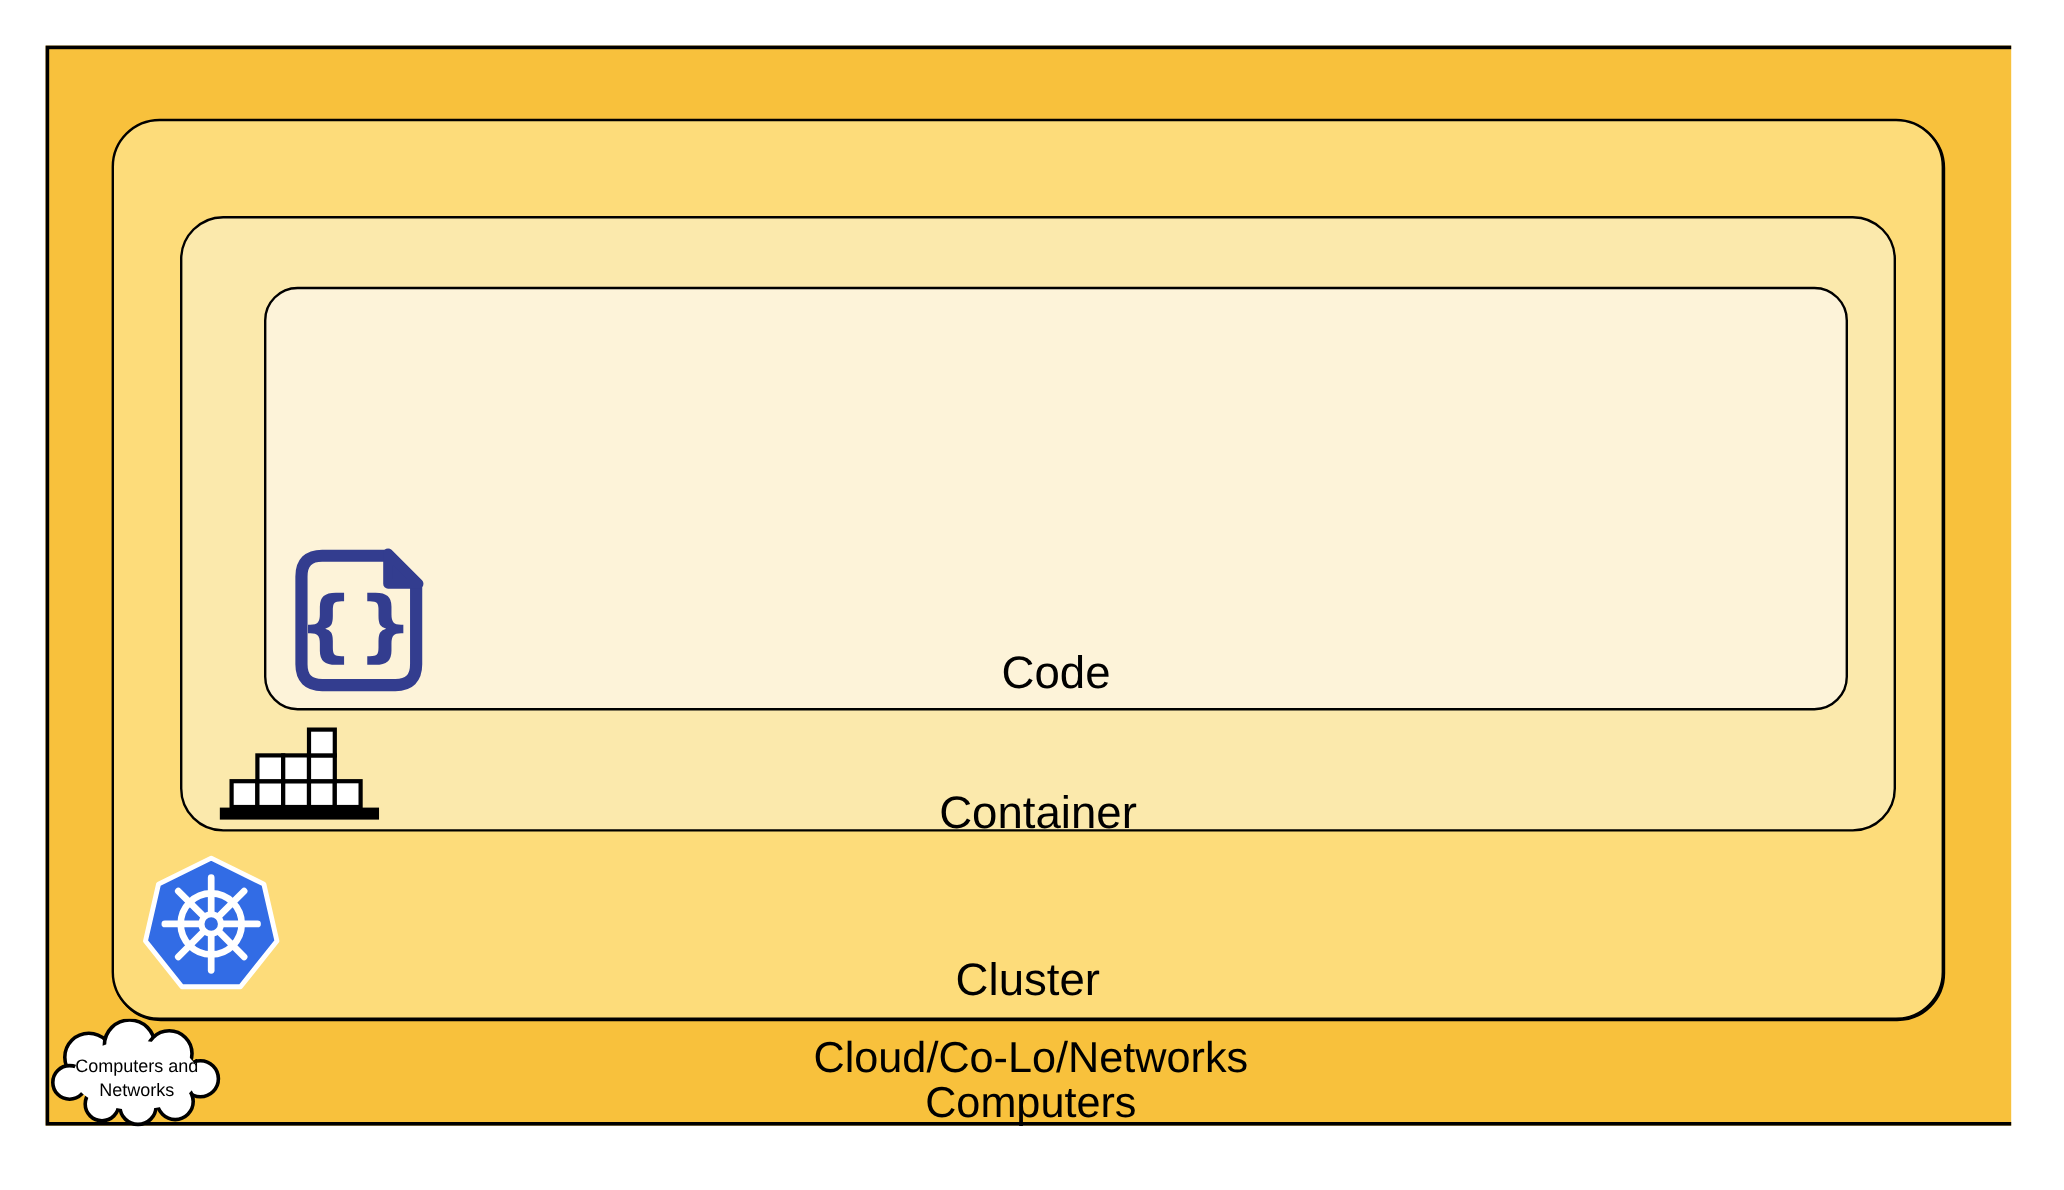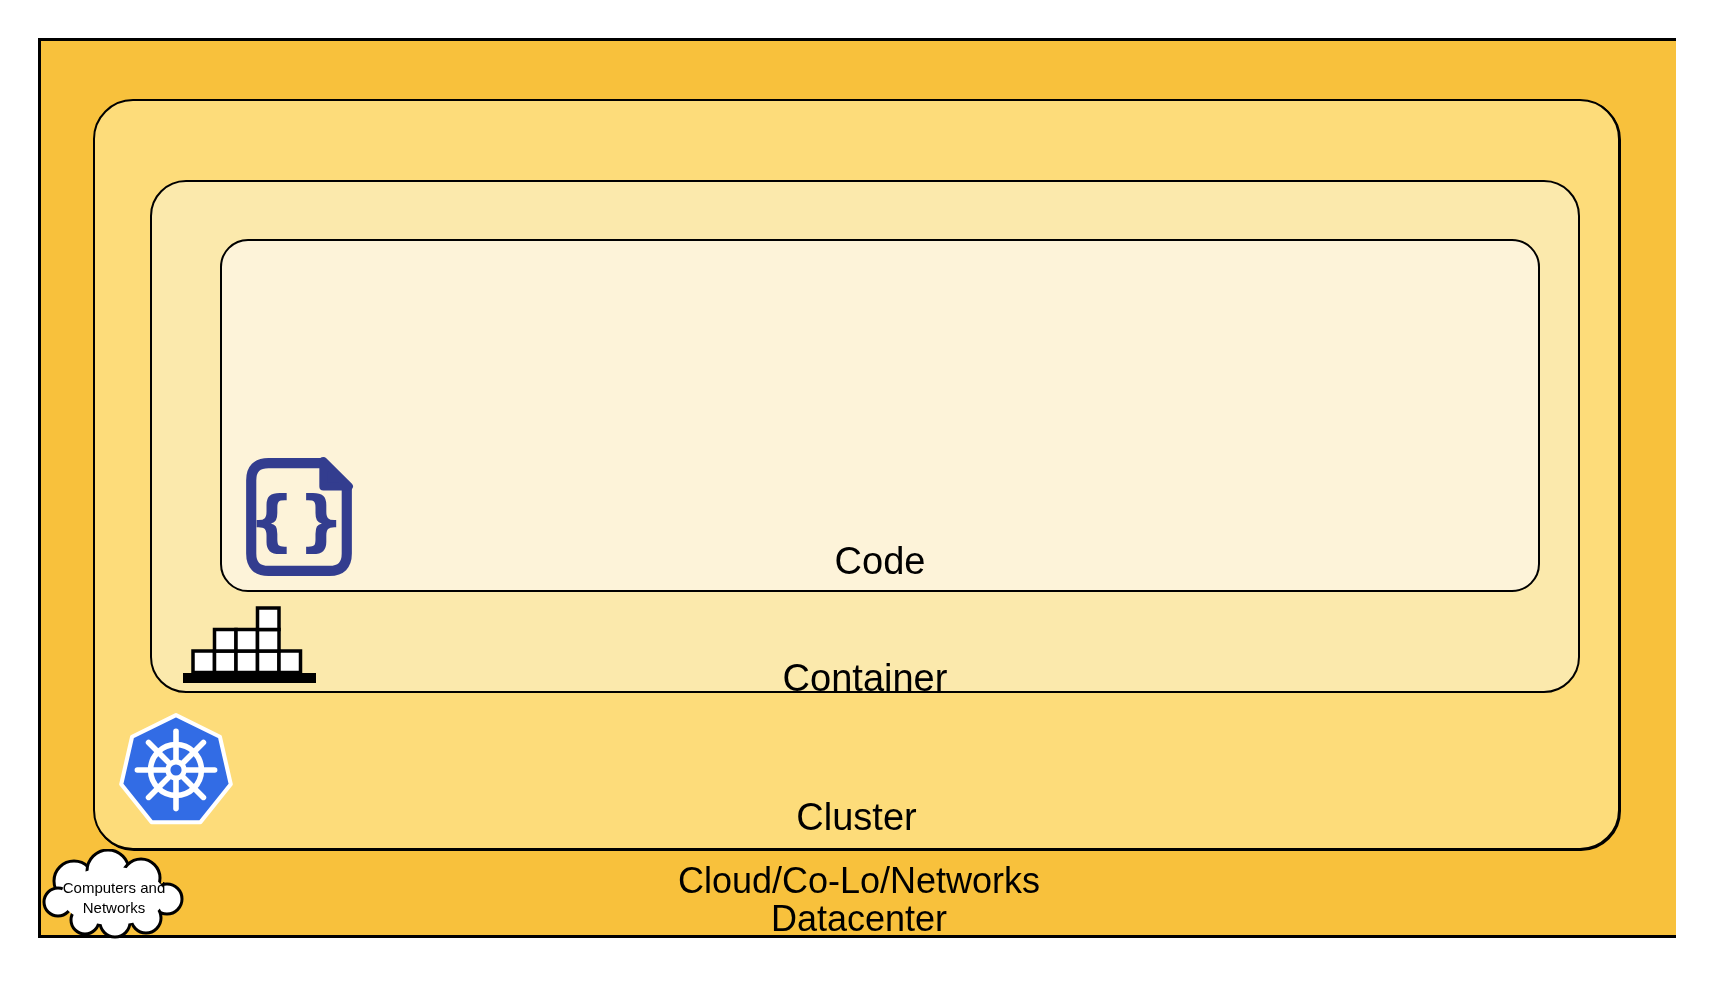--- a/index.html
+++ b/index.html
@@ -85,21 +85,21 @@
 
   <div class="layer layer-cluster"></div>
   <div class="layer layer-container"></div>
   <div class="layer layer-code"></div>
 
   <div class="layer-label label-code">Code</div>
   <div class="layer-label label-container">Container</div>
   <div class="layer-label label-cluster">Cluster</div>
   <div class="layer-label label-datacenter">
     <span>Cloud/Co-Lo/Networks</span><br>
-    <span>Datacenter</span>
+    <span>Computers</span>
   </div>
 
   <svg class="icon icon-code" viewBox="0 0 120 120">
     <path d="M84,7 H30 Q13,7 13,24 V96 Q13,113 30,113 H90 Q107,113 107,96 V30" fill="none" stroke="#333D8F" stroke-width="10" stroke-linejoin="round" stroke-linecap="round"></path>
     <path d="M84,5 L109,30 L84,30 Z" fill="#333D8F" stroke="#333D8F" stroke-width="8" stroke-linejoin="round"></path>
     <text x="59" y="86" text-anchor="middle" font-family="DejaVu Sans, sans-serif" font-size="64" font-weight="bold" fill="#333D8F" letter-spacing="3">{}</text>
   </svg>
 
   <svg class="icon icon-container" viewBox="0 0 133 80">
     <rect x="0" y="69" width="133" height="10" fill="#000000"></rect>

